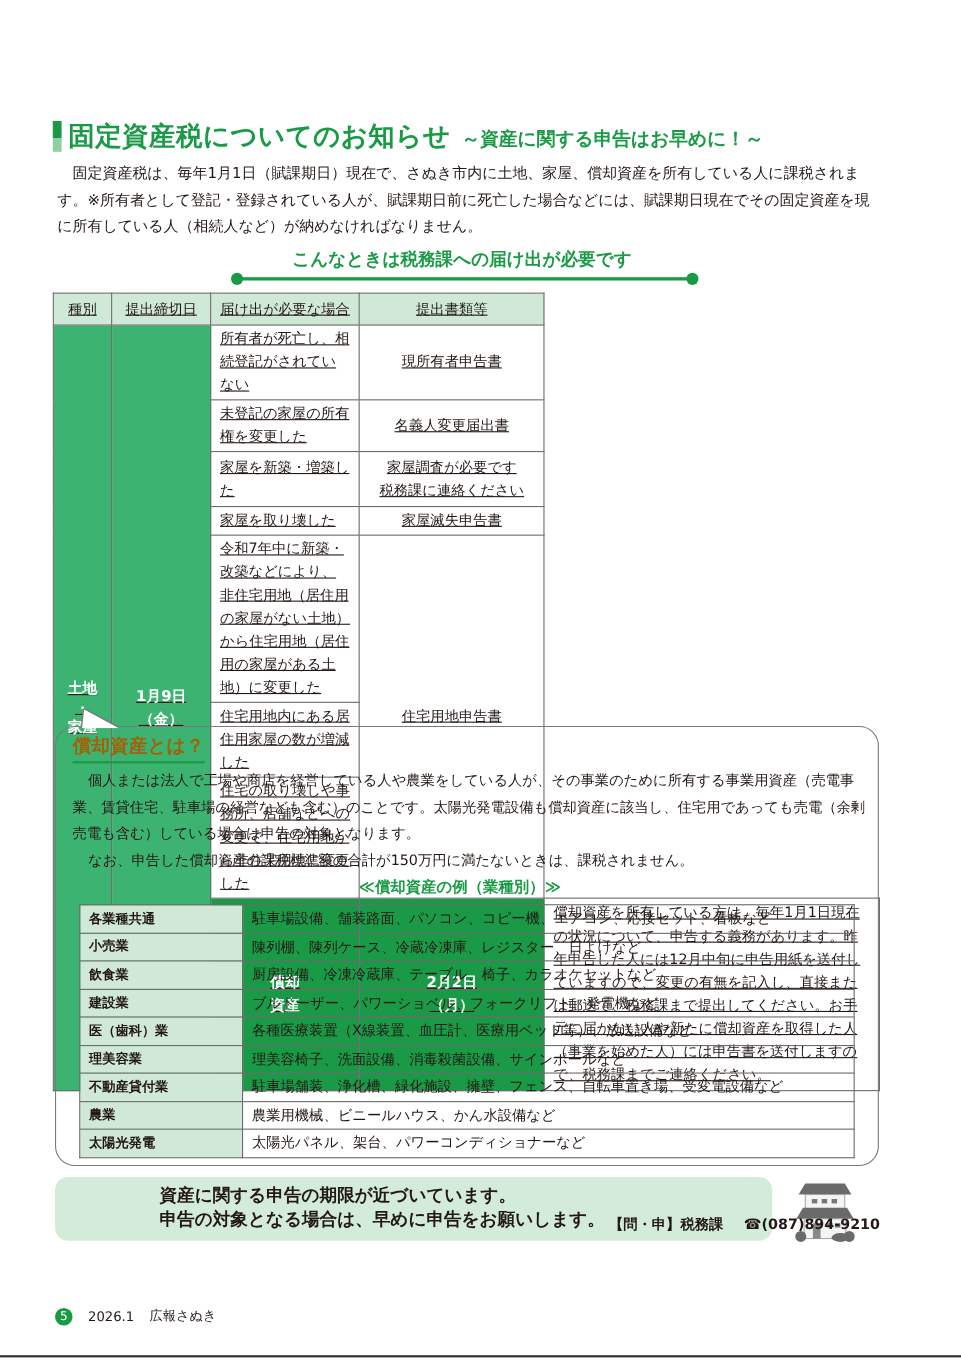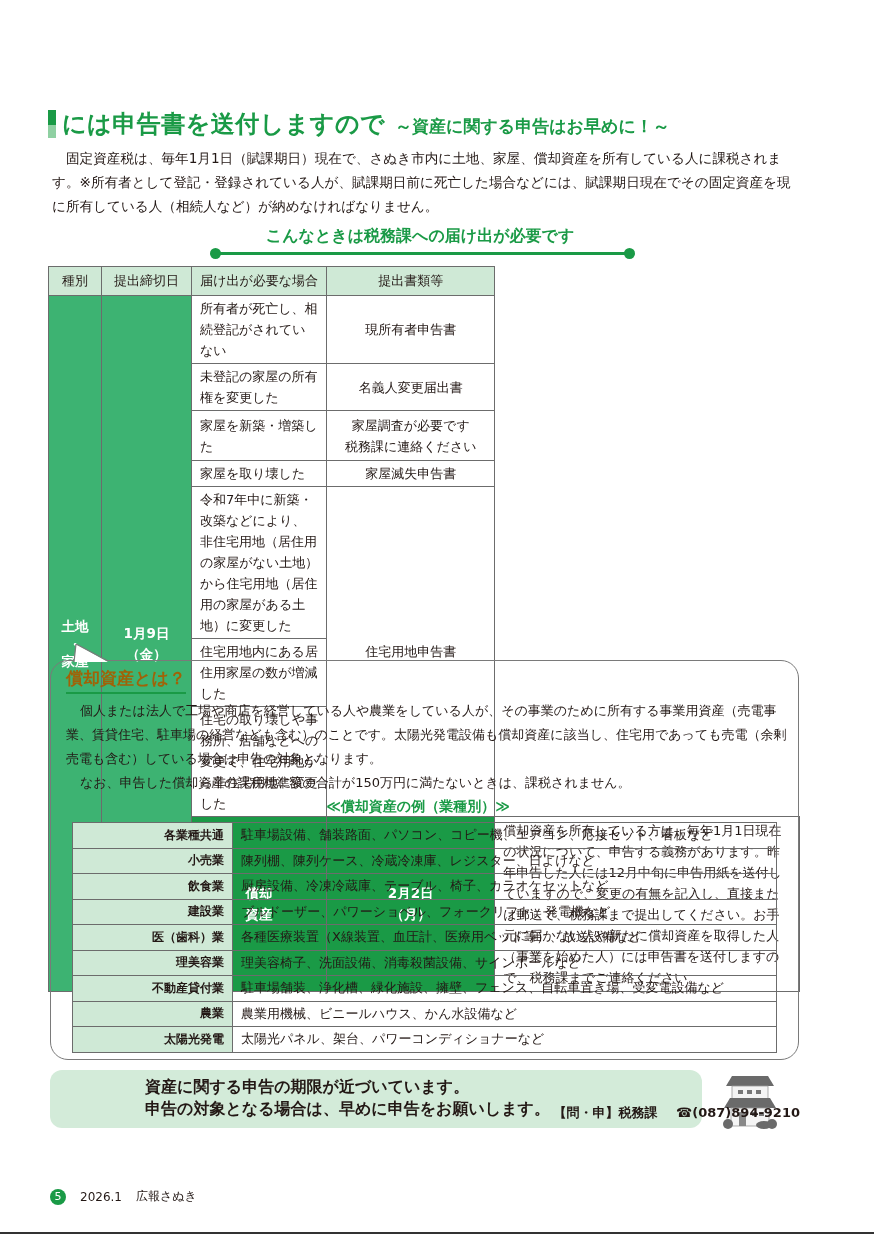--- a/index.html
+++ b/index.html
@@ -10,21 +10,21 @@
   .title-bar { width: 8px; height: 28px; background: linear-gradient(#1a9a46 0 55%, #8fd0a2 55% 100%); margin-right: 6px; align-self: center; }
   .page-title { font-size: 24px; font-weight: bold; color: #1a9a46; letter-spacing: 0.5px; }
   .page-subtitle { font-size: 17px; font-weight: bold; color: #1a9a46; margin-left: 10px; }
 
   .intro { position: absolute; left: 52px; top: 146px; width: 752px; font-size: 13.6px; line-height: 24px; text-indent: 14px; }
 
   .callout-heading { position: absolute; left: 210px; top: 226px; width: 420px; text-align: center; font-size: 16px; font-weight: bold; color: #1a9a46; }
   .callout-line { position: absolute; left: 215px; top: 252px; width: 416px; height: 3px; background: #1a9a46; }
   .callout-dot { position: absolute; top: 248px; width: 11px; height: 11px; border-radius: 50%; background: #1a9a46; }
 
-  table.main { position: absolute; left: 48px; top: 266px; width: 752px; border-collapse: collapse; font-size: 13px; }
+  table.main { position: absolute; left: 48px; top: 266px; width: 752px; border-collapse: collapse; font-size: 13px; text-decoration: underline; }
   table.main th, table.main td { border: 1px solid #6c6c6c; }
   table.main th { background: #cfe9d6; font-weight: normal; height: 29px; text-align: center; }
   table.main td { padding: 2px 8px; line-height: 21px; }
   .col-type { width: 53px; }
   .col-deadline { width: 90px; }
   .col-docs { width: 168px; }
   td.type-cell, td.deadline-cell { text-align: center; color: #ffffff; font-weight: bold; font-size: 13.5px; padding: 0 !important; }
   td.green-light { background: #3db372; }
   td.green-dark { background: #1a9a46; }
   td.docs { text-align: center; }
@@ -32,40 +32,40 @@
 
   .bubble { position: absolute; left: 50px; top: 660px; width: 749px; height: 400px; border: 1.2px solid #7a7a7a; border-radius: 18px; }
   .bubble-tail { position: absolute; left: 72px; top: 644px; width: 40px; height: 18px; }
   .bubble-title { position: absolute; left: 66px; top: 667px; font-size: 17px; font-weight: bold; color: #a16207; border-bottom: 2px solid #1a9a46; padding-bottom: 2px; }
   .bubble-text { position: absolute; left: 66px; top: 699px; width: 722px; font-size: 13px; line-height: 24px; }
   .bubble-text p { text-indent: 14px; }
   .examples-heading { position: absolute; left: 57px; top: 798px; width: 722px; text-align: center; font-size: 14px; font-weight: bold; color: #1a9a46; }
 
   table.examples { position: absolute; left: 72px; top: 822px; width: 705px; border-collapse: collapse; font-size: 13px; }
   table.examples td { border: 1px solid #6c6c6c; height: 25.5px; padding: 0 8px; }
-  table.examples td.industry { width: 160px; background: #cfe9d6; text-align: right; font-weight: bold; font-size: 12px; }
+  table.examples td.industry { width: 148px; background: #cfe9d6; text-align: left; font-weight: bold; font-size: 12px; }
 
   .notice { position: absolute; left: 50px; top: 1070px; width: 652px; height: 58px; background: #d3ebd9; border-radius: 12px; }
   .notice-text { position: absolute; left: 145px; top: 1076px; font-size: 16px; font-weight: bold; line-height: 22px; color: #231815; }
   .house { position: absolute; left: 722px; top: 1072px; width: 56px; height: 58px; }
 
   .contact { position: absolute; right: 74px; top: 1104px; font-size: 13px; font-weight: bold; }
   .contact .phone { margin-left: 14px; }
 
   .footer { position: absolute; left: 50px; top: 1188px; display: flex; align-items: center; font-size: 12px; }
   .page-num { width: 16px; height: 16px; border-radius: 50%; background: #1a9a46; color: #fff; font-size: 11px; text-align: center; line-height: 16px; margin-right: 14px; }
   .footer .issue { margin-right: 14px; }
   .footer-rule { position: absolute; left: 0; top: 1232px; width: 874px; height: 2px; background: #333; }
 </style>
 </head>
 <body>
 
 <div class="page-title-row">
   <span class="title-bar"></span>
-  <h1 class="page-title">には申告書を送付しますので</h1>
+  <h1 class="page-title">固定資産税についてのお知らせ</h1>
   <span class="page-subtitle">～資産に関する申告はお早めに！～</span>
 </div>
 
 <p class="intro">固定資産税は、毎年1月1日（賦課期日）現在で、さぬき市内に土地、家屋、償却資産を所有している人に課税されます。※所有者として登記・登録されている人が、賦課期日前に死亡した場合などには、賦課期日現在でその固定資産を現に所有している人（相続人など）が納めなければなりません。</p>
 
 <div class="callout-heading">こんなときは税務課への届け出が必要です</div>
 <div class="callout-line"></div>
 <div class="callout-dot" style="left:210px"></div>
 <div class="callout-dot" style="left:624px"></div>
 

